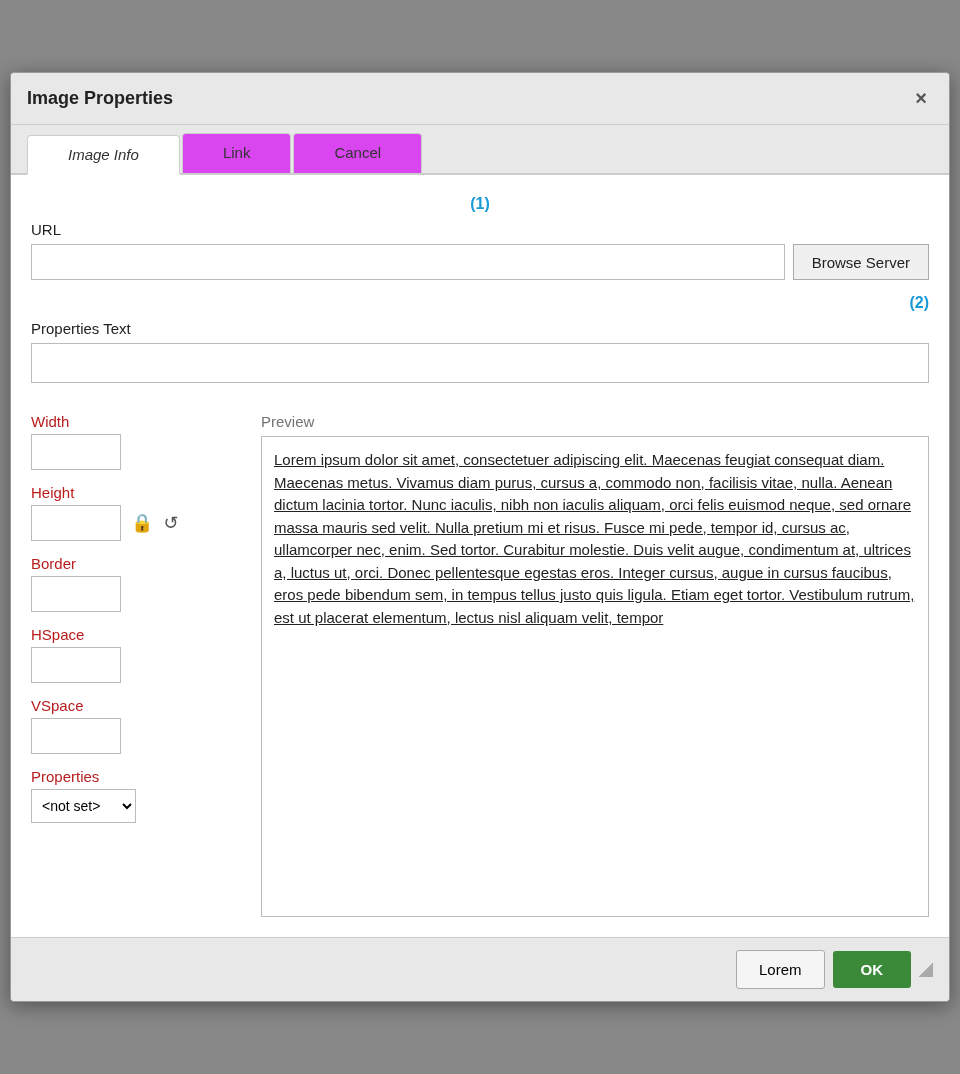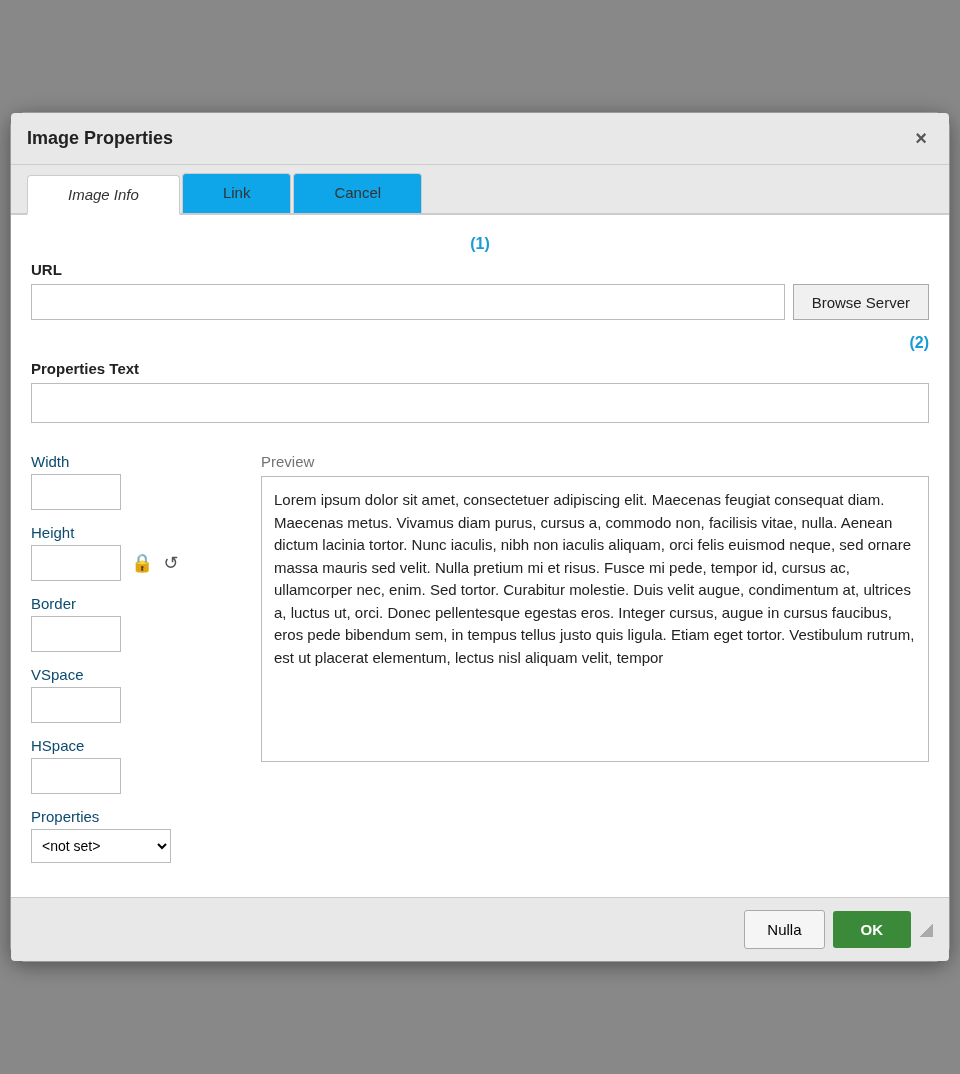--- a/index.html
+++ b/index.html
@@ -8,21 +8,21 @@
       display: flex;
       justify-content: center;
       align-items: center;
       min-height: 100vh;
       font-family: Arial, sans-serif;
     }
     .dialog {
       width: 940px;
       background: #f0f0f0;
       border: 1px solid #999;
-      border-radius: 16px;
+      border-radius: 4px;
       box-shadow: 0 4px 20px rgba(0,0,0,0.4);
       display: flex;
       flex-direction: column;
     }
     .dialog-header {
       background: #e8e8e8;
       padding: 12px 16px;
       display: flex;
       justify-content: space-between;
       align-items: center;
@@ -47,21 +47,21 @@
       display: flex;
       background: #e8e8e8;
       border-bottom: 2px solid #ccc;
       padding: 8px 16px 0 16px;
       gap: 0;
     }
     .tab {
       padding: 10px 40px;
       border: 1px solid #ccc;
       border-bottom: none;
-      background: #0ea5e9;
+      background: #d946ef;
       cursor: pointer;
       font-size: 15px;
       color: #333;
       margin-right: 2px;
       border-radius: 4px 4px 0 0;
     }
     .tab.active {
       background: #fff;
       border-bottom: 2px solid #fff;
       font-weight: normal;
@@ -79,21 +79,21 @@
       text-align: center;
       color: #1a9bd7;
       font-size: 16px;
       font-weight: bold;
       margin-bottom: 8px;
     }
     .field-label {
       font-size: 15px;
       color: #222;
       margin-bottom: 6px;
-      font-weight: bold;
+      font-weight: normal;
     }
     .url-row {
       display: flex;
       gap: 8px;
       align-items: stretch;
       margin-bottom: 11px;
     }
     .url-input {
       flex: 1;
       height: 36px;
@@ -139,21 +139,21 @@
       flex-shrink: 0;
     }
     .right-col {
       flex: 1;
     }
     .small-field-group {
       margin-bottom: 14px;
     }
     .small-field-label {
       font-size: 15px;
-      color: #0c4a6e;
+      color: #b91c1c;
       margin-bottom: 4px;
     }
     .small-input {
       width: 90px;
       height: 36px;
       border: 1px solid #bbb;
       padding: 4px 8px;
       font-size: 14px;
       background: #fff;
       display: block;
@@ -174,34 +174,35 @@
       cursor: pointer;
     }
     .preview-label {
       font-size: 15px;
       color: #737373;
       margin-bottom: 6px;
     }
     .preview-box {
       border: 1px solid #bbb;
       padding: 12px;
-      height: 286px;
+      height: 481px;
       overflow-y: auto;
       background: #fff;
       font-size: 15px;
       line-height: 1.5;
       color: #222;
+      text-decoration: underline;
     }
     .alignment-select {
       height: 34px;
       border: 1px solid #bbb;
       background: #fff;
       padding: 4px 6px;
       font-size: 14px;
-      width: 140px;
+      width: 105px;
     }
     .dialog-footer {
       background: #e8e8e8;
       padding: 12px 16px;
       display: flex;
       justify-content: flex-end;
       align-items: center;
       gap: 8px;
       border-top: 1px solid #ccc;
       border-radius: 0 0 4px 4px;
@@ -289,26 +290,26 @@
             <span class="icon-refresh">↺</span>
           </div>
         </div>
 
         <div class="small-field-group">
           <div class="small-field-label">Border</div>
           <input type="text" class="small-input" style="">
         </div>
 
         <div class="small-field-group">
+          <div class="small-field-label">HSpace</div>
+          <input type="text" class="small-input" style="">
+        </div>
+
+        <div class="small-field-group">
           <div class="small-field-label">VSpace</div>
-          <input type="text" class="small-input" style="">
-        </div>
-
-        <div class="small-field-group">
-          <div class="small-field-label">HSpace</div>
           <input type="text" class="small-input" style="">
         </div>
 
         <div class="small-field-group">
           <div class="small-field-label">Properties</div>
           <select class="alignment-select">
             <option>&lt;not set&gt;</option>
             <option>Left</option>
             <option>Right</option>
             <option>Center</option>
@@ -319,17 +320,17 @@
 
       <div class="right-col">
         <div class="preview-label">Preview</div>
         <div class="preview-box">Lorem ipsum dolor sit amet, consectetuer adipiscing elit. Maecenas feugiat consequat diam. Maecenas metus. Vivamus diam purus, cursus a, commodo non, facilisis vitae, nulla. Aenean dictum lacinia tortor. Nunc iaculis, nibh non iaculis aliquam, orci felis euismod neque, sed ornare massa mauris sed velit. Nulla pretium mi et risus. Fusce mi pede, tempor id, cursus ac, ullamcorper nec, enim. Sed tortor. Curabitur molestie. Duis velit augue, condimentum at, ultrices a, luctus ut, orci. Donec pellentesque egestas eros. Integer cursus, augue in cursus faucibus, eros pede bibendum sem, in tempus tellus justo quis ligula. Etiam eget tortor. Vestibulum rutrum, est ut placerat elementum, lectus nisl aliquam velit, tempor</div>
       </div>
 
     </div>
   </div>
 
   <div class="dialog-footer">
-    <button class="cancel-btn">Nulla</button>
+    <button class="cancel-btn">Lorem</button>
     <button class="ok-btn">OK</button>
     <div class="resize-handle"></div>
   </div>
 </div>
 
 </body></html>

